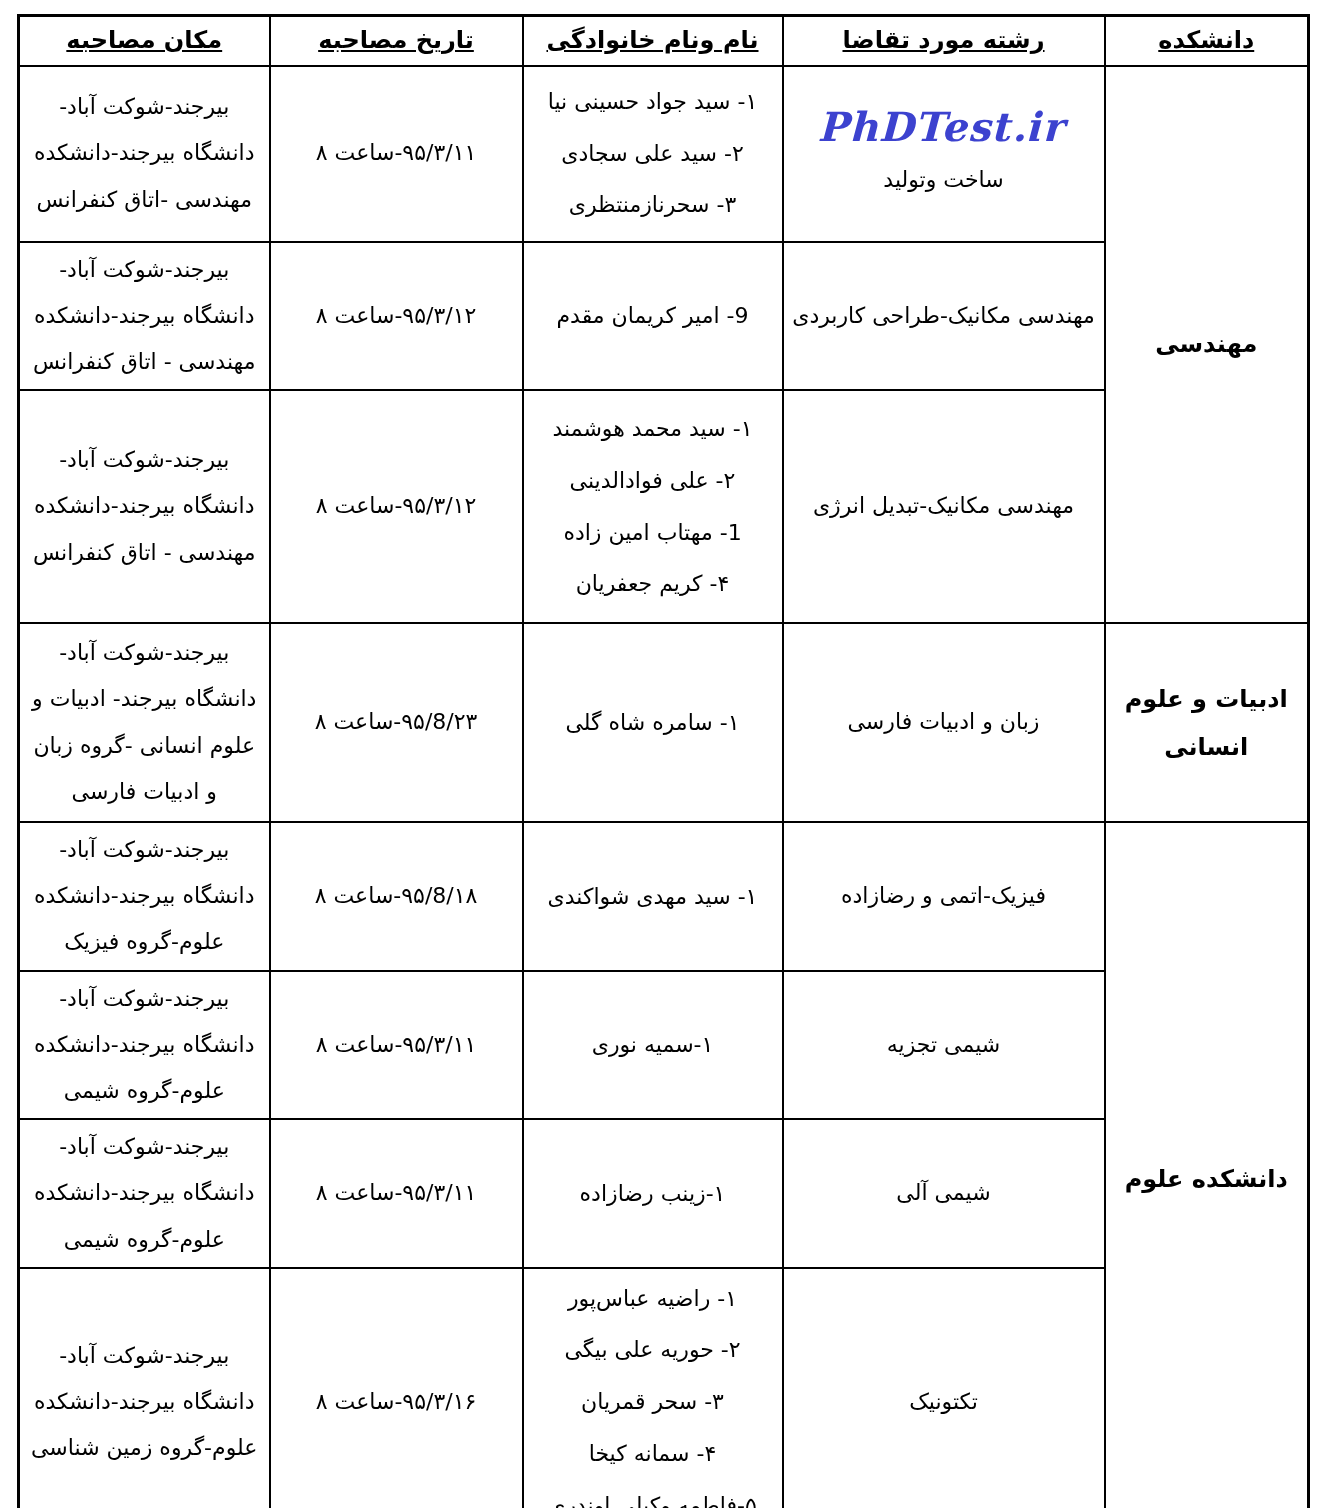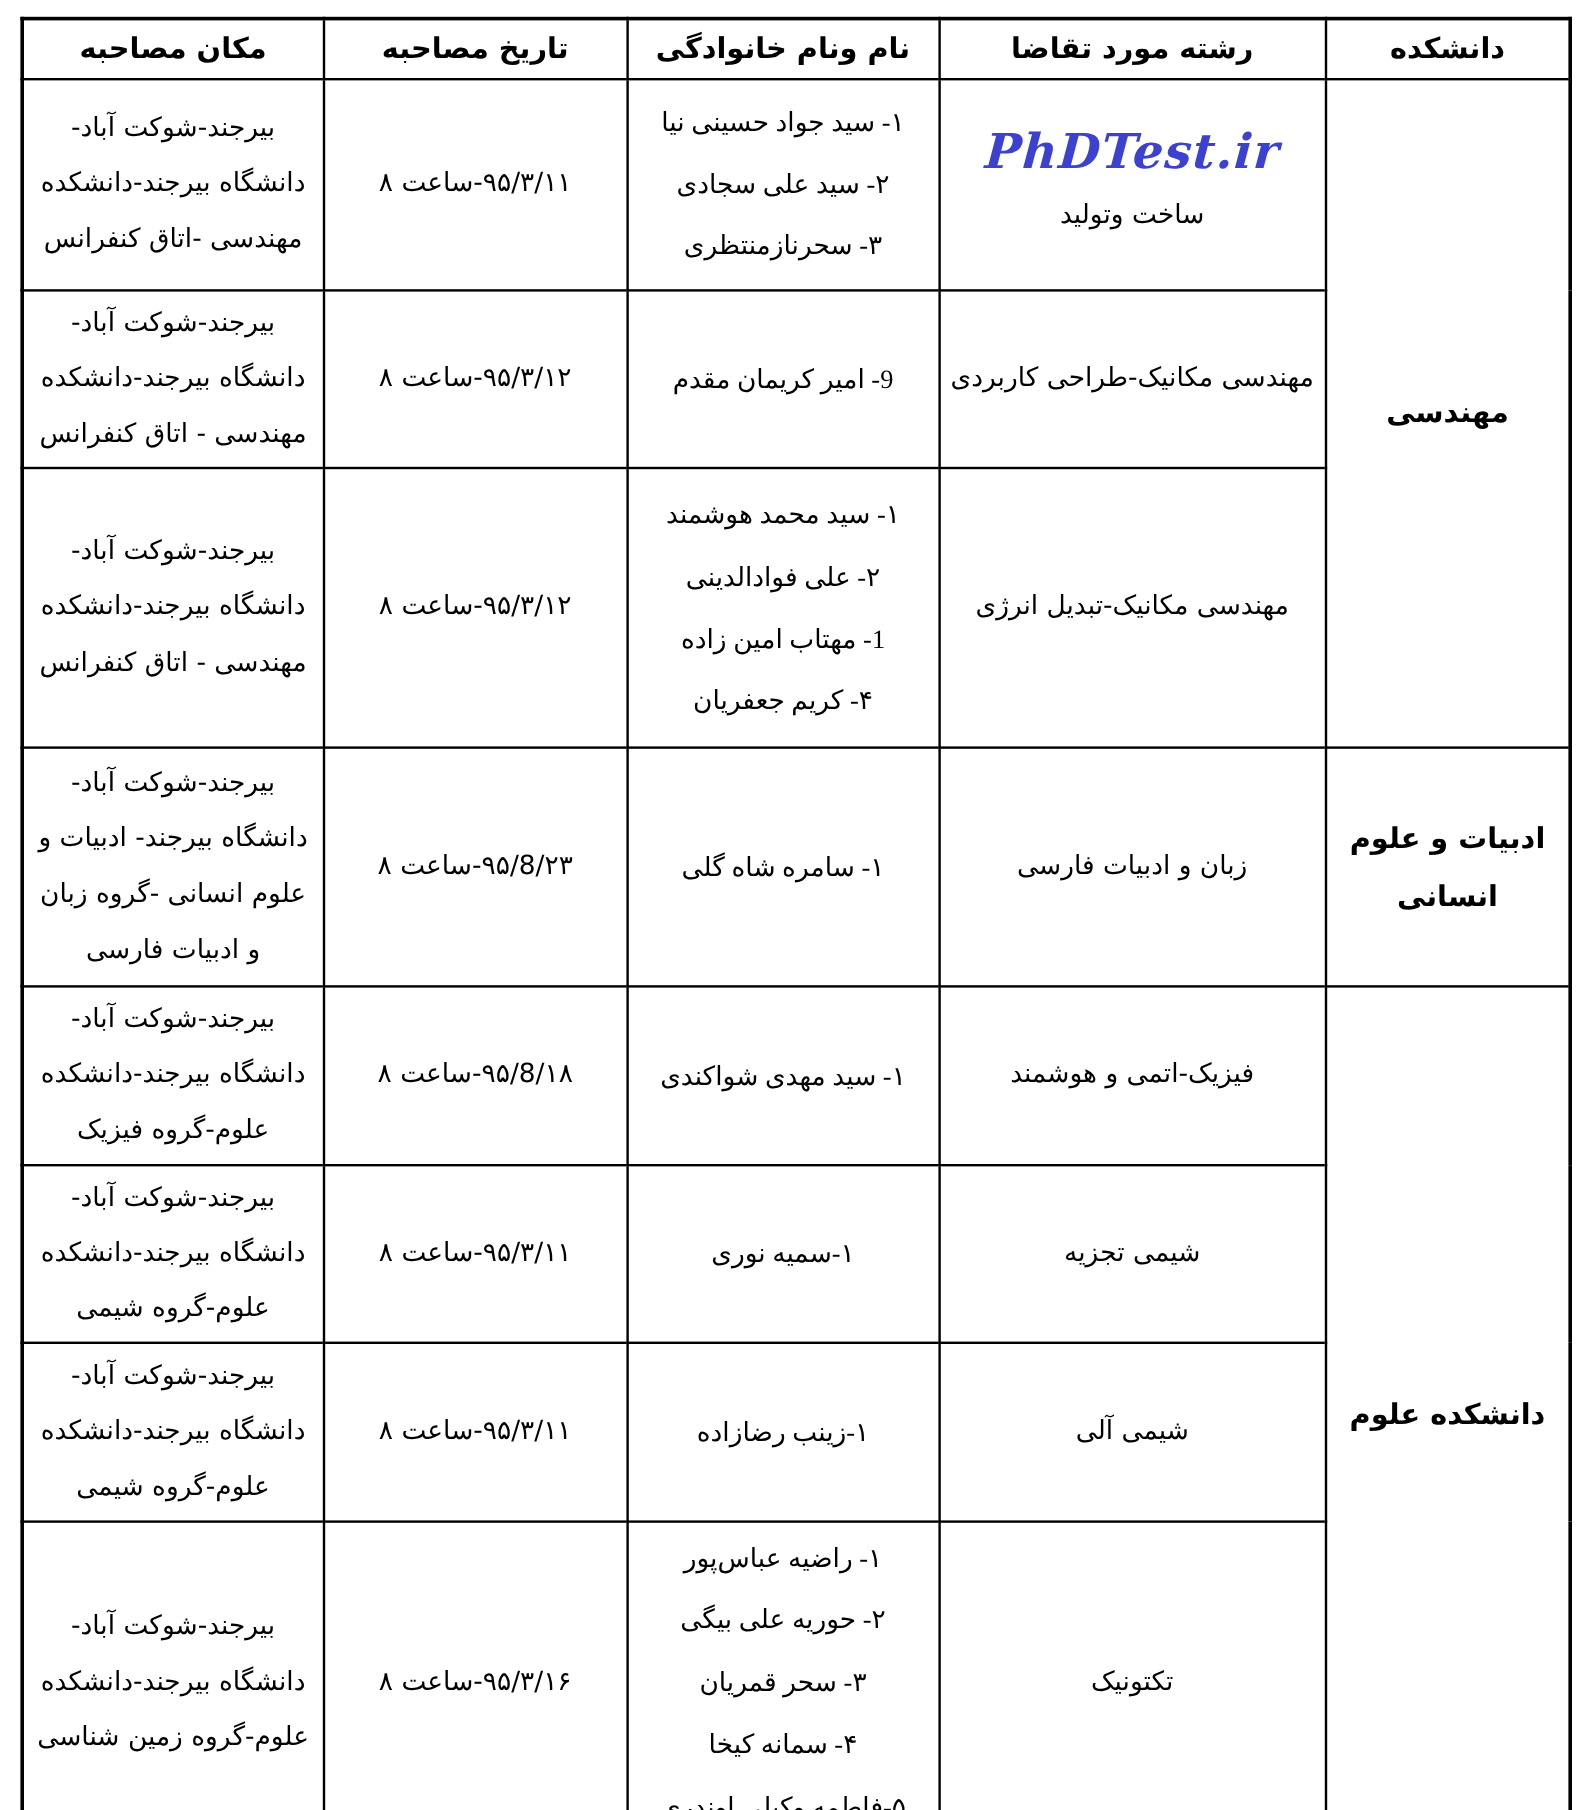--- a/index.html
+++ b/index.html
@@ -28,35 +28,35 @@
     border: 2px solid #000000;
     text-align: center;
     vertical-align: middle;
     padding: 4px 8px;
     overflow: hidden;
   }
   th.hdr {
     font-size: 24px;
     font-weight: bold;
     line-height: 1.4;
+    text-decoration: underline;
   }
   td.cell {
     font-size: 22px;
     line-height: 2.1;
     margin-left: 16px;
   }
   td.faculty-cell {
     font-size: 24px;
     font-weight: bold;
     line-height: 2.0;
   }
   td.names-cell div {
     line-height: 2.35;
     white-space: nowrap;
-    font-family: Liberation Serif, serif;
   }
   .watermark {
     direction: ltr;
     font-family: "DejaVu Serif", serif;
     font-style: italic;
     font-weight: bold;
     font-size: 40px;
     letter-spacing: 1px;
     line-height: 1.2;
     margin-bottom: 6px;
@@ -122,21 +122,21 @@
         <td class="faculty-cell" rowspan="1">ادبیات و علوم انسانی</td>
         <td class="cell">زبان و ادبیات فارسی</td>
         <td class="cell names-cell">
           <div>۱- سامره شاه گلی</div>
         </td>
         <td class="cell">۹۵/8/۲۳-ساعت ۸</td>
         <td class="cell">بیرجند-شوکت آباد- دانشگاه بیرجند- ادبیات و علوم انسانی -گروه زبان و ادبیات فارسی</td>
       </tr>
       <tr style="height:140px">
         <td class="faculty-cell" rowspan="4">دانشکده علوم</td>
-        <td class="cell">فیزیک-اتمی و هوشمند</td>
+        <td class="cell">فیزیک-اتمی و رضازاده</td>
         <td class="cell names-cell">
           <div>۱- سید مهدی شواکندی</div>
         </td>
         <td class="cell">۹۵/8/۱۸-ساعت ۸</td>
         <td class="cell">بیرجند-شوکت آباد- دانشگاه بیرجند-دانشکده علوم-گروه فیزیک</td>
       </tr>
       <tr style="height:142px">
         <td class="cell">شیمی تجزیه</td>
         <td class="cell names-cell">
           <div>۱-سمیه نوری</div>

